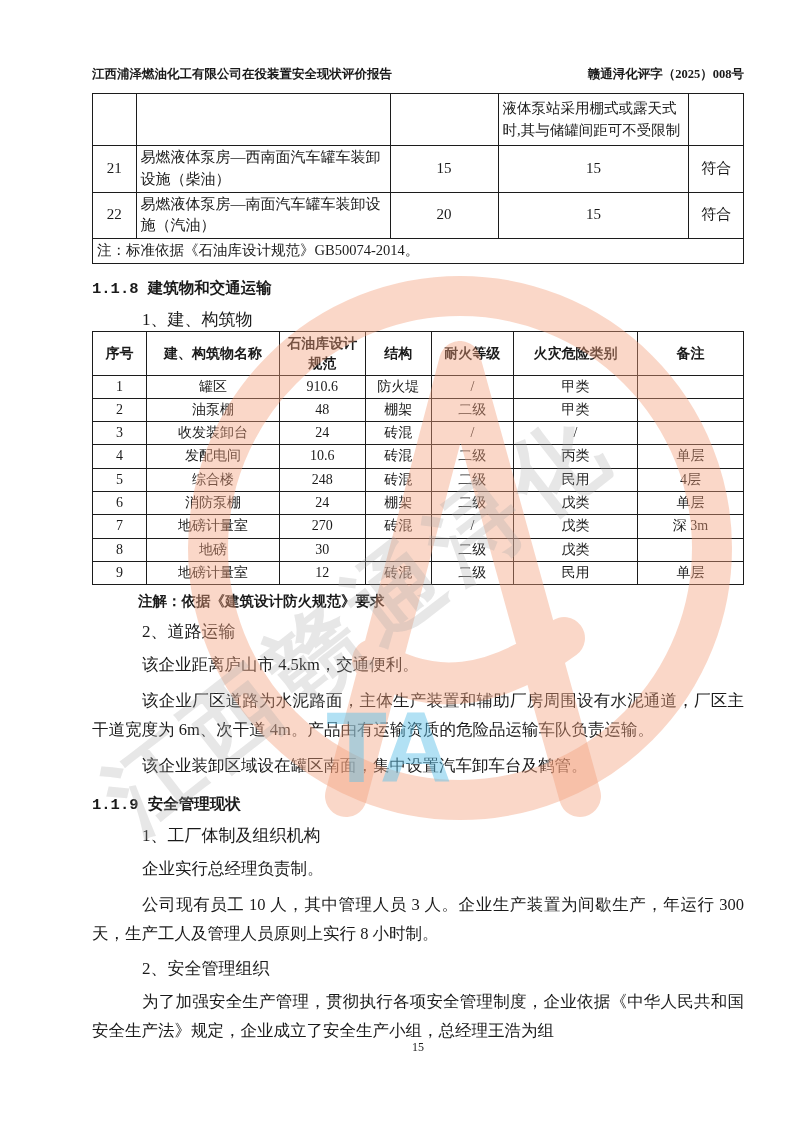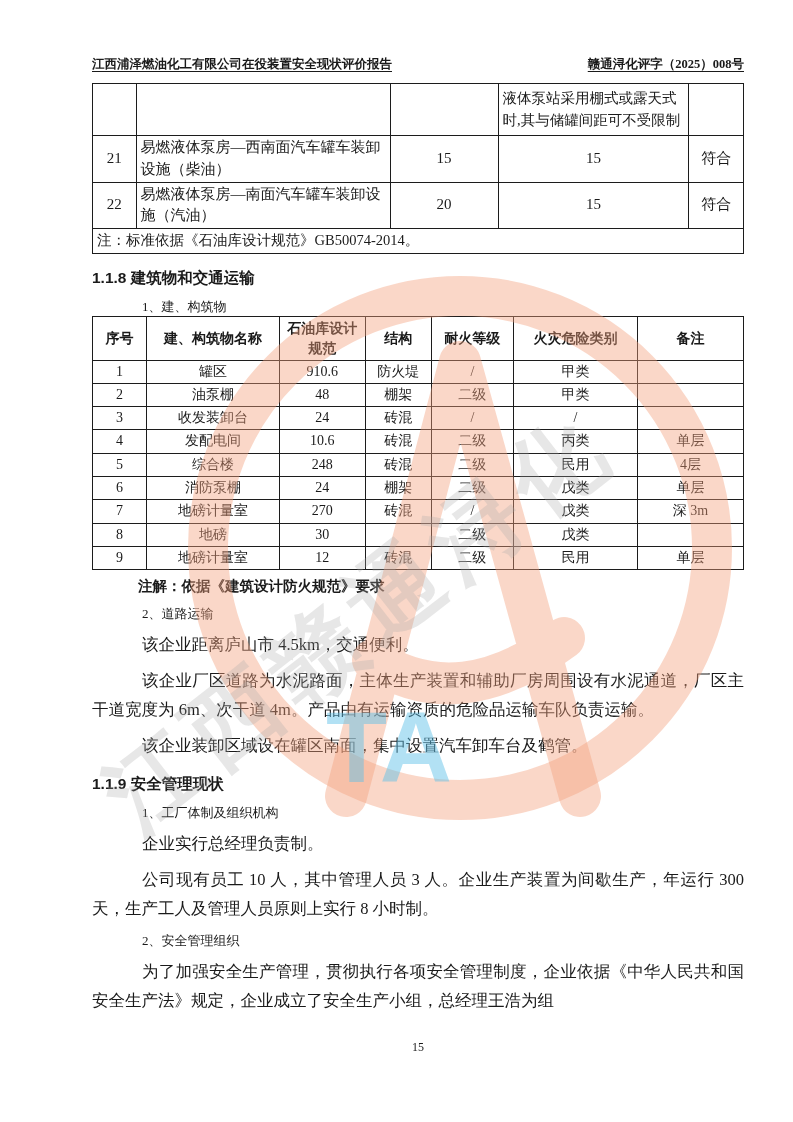--- a/index.html
+++ b/index.html
@@ -5,38 +5,38 @@
   html,body{margin:0;padding:0;}
   body{
     width:793px;height:1122px;background:#ffffff;position:relative;
     font-family:"Liberation Serif","DejaVu Serif",serif;color:#1a1a1a;
     overflow:hidden;
   }
   .content{position:absolute;left:92px;top:56px;width:652px;z-index:1;}
   
   .docheader{display:flex;justify-content:space-between;align-items:baseline;
     font-size:12.5px;font-weight:bold;margin-bottom:10px;}
-  .docheader span{text-decoration:underline;text-underline-offset:3px;}
+  .docheader span{text-underline-offset:3px;margin-top:10px;}
   
   table{border-collapse:collapse;width:652px;table-layout:fixed;}
   td,th{border:1.6px solid #1c1c1c;padding:1px 4px;vertical-align:middle;
     text-align:center;font-size:14.5px;line-height:1.45;word-break:break-all;}
   .toptable td{font-size:15px;margin-top:17px;}
   .toptable .cell-name{text-align:left;}
   .toptable .carry-cell{text-align:left;font-size:14.5px;}
   .toptable .note-cell{text-align:left;height:22px;font-size:14.5px;border-radius:8px;}
   .toptable .r-carry{height:52px;}
   .toptable .r-item{height:44px;}
   .t16 th{font-family:"Liberation Sans","DejaVu Sans",sans-serif;
     font-weight:bold;height:22px;font-size:14px;}
   .t16 td{height:19px;font-size:14px;}
   
-  .h-section{font-family:Liberation Sans, sans-serif;
+  .h-section{font-family:Liberation Mono, monospace;
     font-weight:bold;font-size:15.5px;margin:14px 0 0 0;}
-  .list-item{font-size:13px;margin:9px 0 0 0;text-indent:50px;}
+  .list-item{font-size:17px;margin:9px 0 0 0;text-indent:50px;}
   .tbl-title{font-family:"Liberation Sans","DejaVu Sans",sans-serif;
     font-weight:bold;font-size:15.5px;text-align:center;margin:10px 0 8px 0;}
   .tbl-note{font-family:"Liberation Sans","DejaVu Sans",sans-serif;
     font-weight:bold;font-size:14.5px;margin:7px 0 0 0;padding-left:46px;}
   .para{font-size:16.5px;line-height:29px;text-align:justify;
     text-indent:50px;margin:7px 0 0 0;}
   .pageno{position:absolute;left:0;top:984px;width:652px;text-align:center;
     font-size:12px;}
   
   .wm{position:absolute;left:0;top:0;width:793px;height:1036px;z-index:2;

